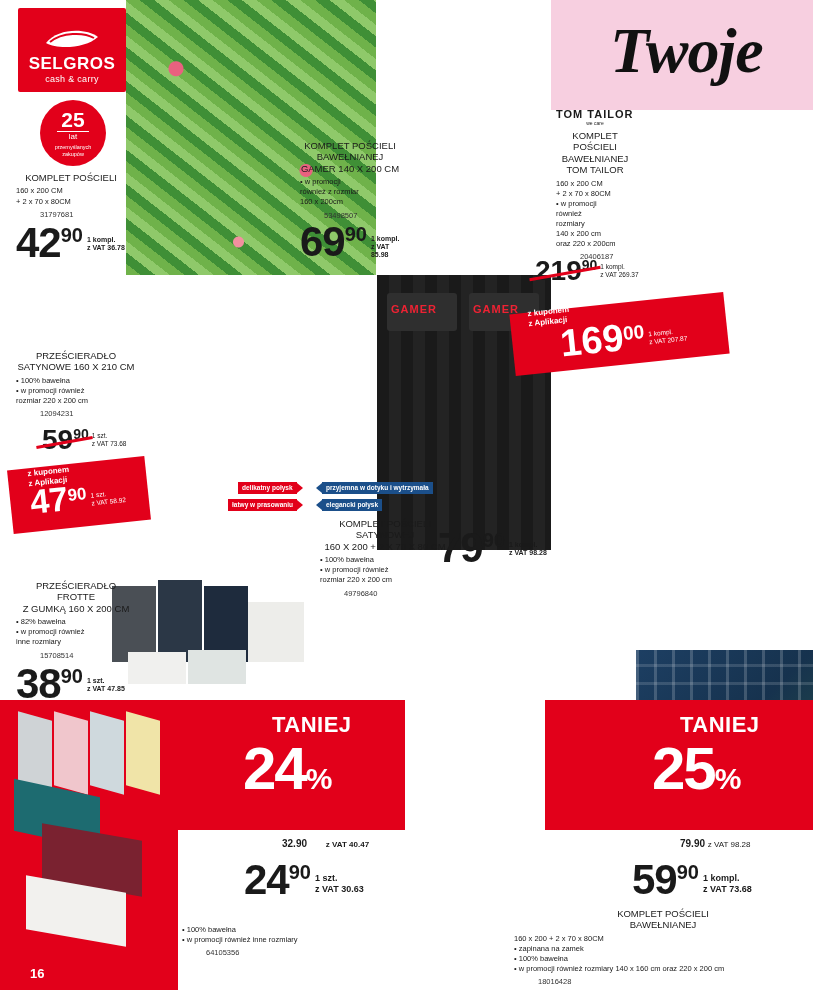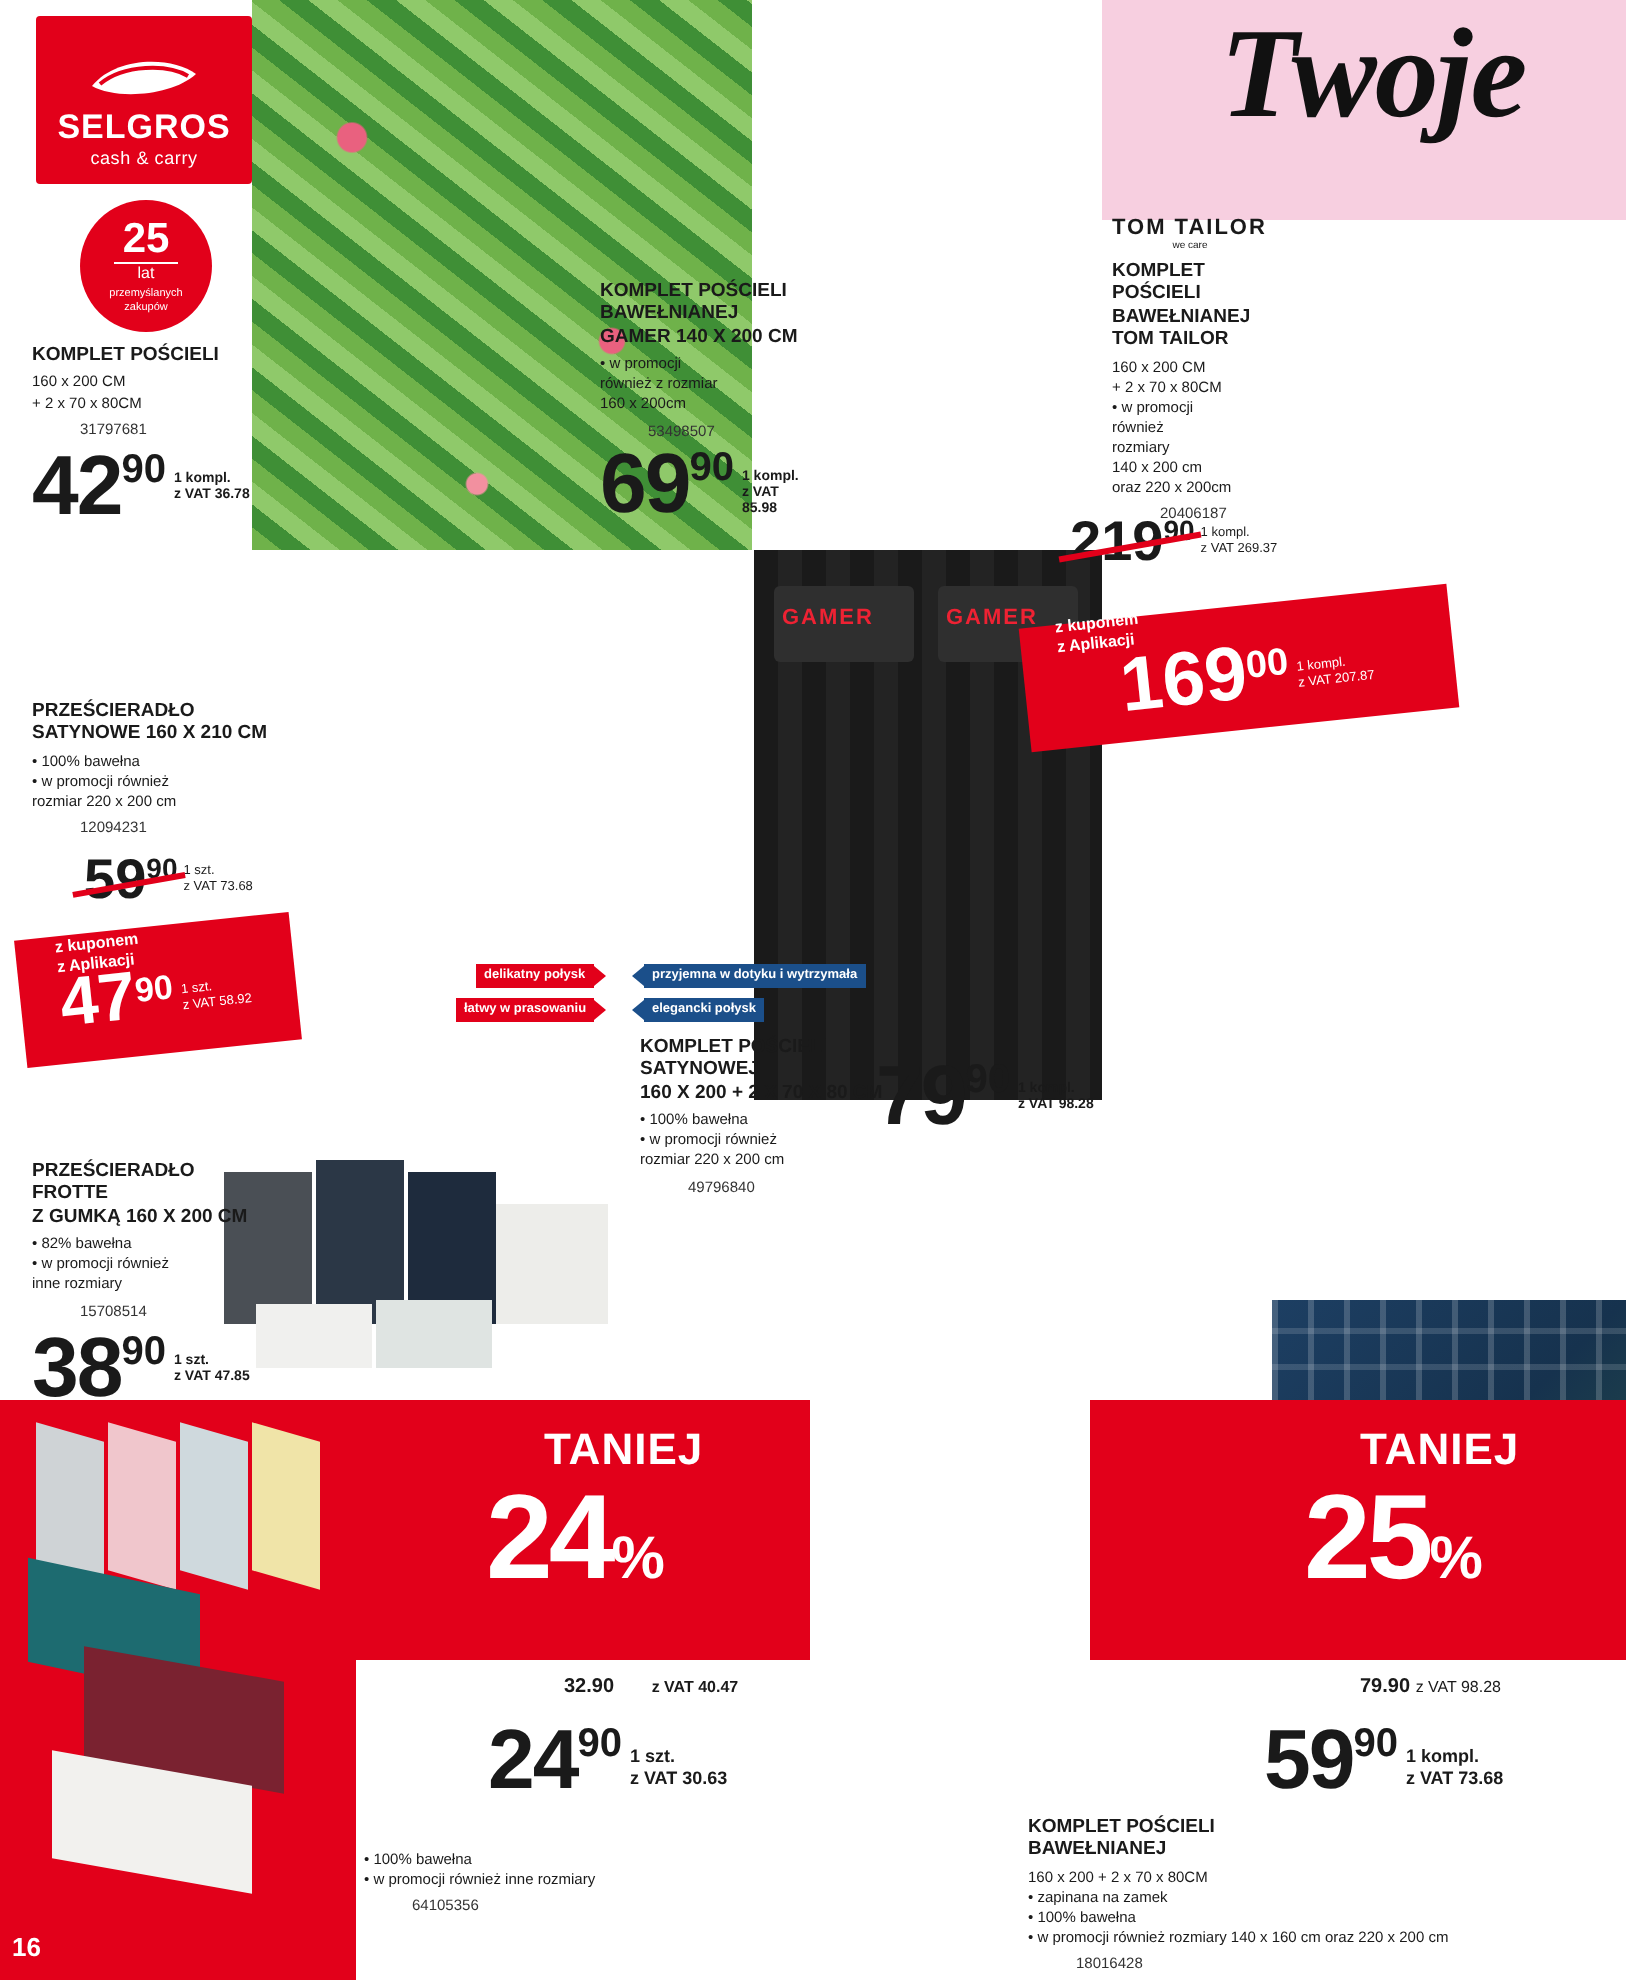--- a/index.html
+++ b/index.html
@@ -35,21 +35,21 @@
     left: 40px; top: 100px; width: 66px; height: 66px; border-radius: 50%;
     background: #e2001a; color: #fff; display: flex; flex-direction: column;
     align-items: center; justify-content: center; text-align: center;
   }
   .badge25 .num { font-size: 21px; font-weight: bold; line-height: 1;
      border-bottom: 1px solid #fff; padding: 0 4px 1px; }
   .badge25 .lat { font-size: 8px; line-height: 1; margin-top:1px;}
   .badge25 .txt { font-size: 5.5px; line-height: 1.15; margin-top: 3px; }
 
   
-  .ptitle { font-size: 9.5px; font-weight: bold; line-height: 1.2; text-transform: uppercase; }
+  .ptitle { font-size: 9.5px; font-weight: normal; line-height: 1.2; text-transform: uppercase; text-align: center; }
   .pspec { font-size: 7.5px; line-height: 1.35; margin-top: 3px; }
   .pcode { font-size: 7.5px; color: #333; margin-top: 3px; margin-left: 24px; }
 
   
   .price { display: flex; align-items: flex-start; font-weight: bold; line-height: .85; }
   .price .int { font-size: 42px; letter-spacing: -1px; }
   .price .dec { font-size: 20px; margin-top: 2px; }
   .price-sub { font-size: 7px; line-height: 1.2; margin-left: 4px; margin-top: 11px; }
 
   
@@ -143,21 +143,21 @@
   <div class="abs ph leaf" style="left:126px; top:0px; width:250px; height:275px;"></div>
 
   <div class="abs ph gamer" style="left:377px; top:0px; width:174px; height:275px;">
     <div style="position:absolute;left:10px;top:18px;width:70px;height:38px;background:#2f2f2f;border-radius:3px;"></div>
     <div style="position:absolute;left:92px;top:18px;width:70px;height:38px;background:#2f2f2f;border-radius:3px;"></div>
     <div style="position:absolute;left:14px;top:28px;font-size:11px;font-weight:bold;color:#e23;letter-spacing:1px;">GAMER</div>
     <div style="position:absolute;left:96px;top:28px;font-size:11px;font-weight:bold;color:#e23;letter-spacing:1px;">GAMER</div>
   </div>
 
   <div class="abs pink-panel" style="left:551px; top:0px; width:262px; height:110px;"></div>
-  <div class="abs twoje" style="left:610px; top:0;">Twoje</div>
+  <div class="abs twoje" style="left:610px; top:14px;">Twoje</div>
 
   <div class="abs ph plaid" style="left:636px; top:100px; width:177px; height:215px;"></div>
 
   <div class="abs logo-box">
     <div class="logo-swoosh">
       <svg viewBox="0 0 56 26" width="56" height="26">
         <path d="M2 17 C14 2, 42 2, 54 11 C42 22, 14 24, 2 17 Z" fill="#ffffff"></path>
         <path d="M6 16 C18 6, 40 6, 50 12" stroke="#e2001a" stroke-width="2" fill="none"></path>
       </svg>
     </div>
@@ -405,21 +405,21 @@
   </div>
   <div class="abs price" style="left:632px; top:862px;">
     <span class="int">59</span>
     <span class="dec">90</span>
     <span class="price-sub" style="font-size:9px;">
       <span>1 kompl.</span><br>
       <span>z VAT 73.68</span>
     </span>
   </div>
 
-  <div class="abs pagenum" style="left:6px; top:966px;">16</div>
+  <div class="abs pagenum" style="left:30px; top:966px;">16</div>
 
   <div class="abs" style="left:510px; top:830px; width:303px; height:160px; background:#fff;">
     <div style="position:absolute; left:170px; top:8px; font-size:10px; font-weight:bold;">
       <span class="oldsmall">79.90</span>
       <span style="font-size:8px; font-weight:normal;">z VAT 98.28</span>
     </div>
     <div class="price" style="position:absolute; left:122px; top:32px;">
       <span class="int">59</span>
       <span class="dec">90</span>
       <span class="price-sub" style="font-size:9px;">

